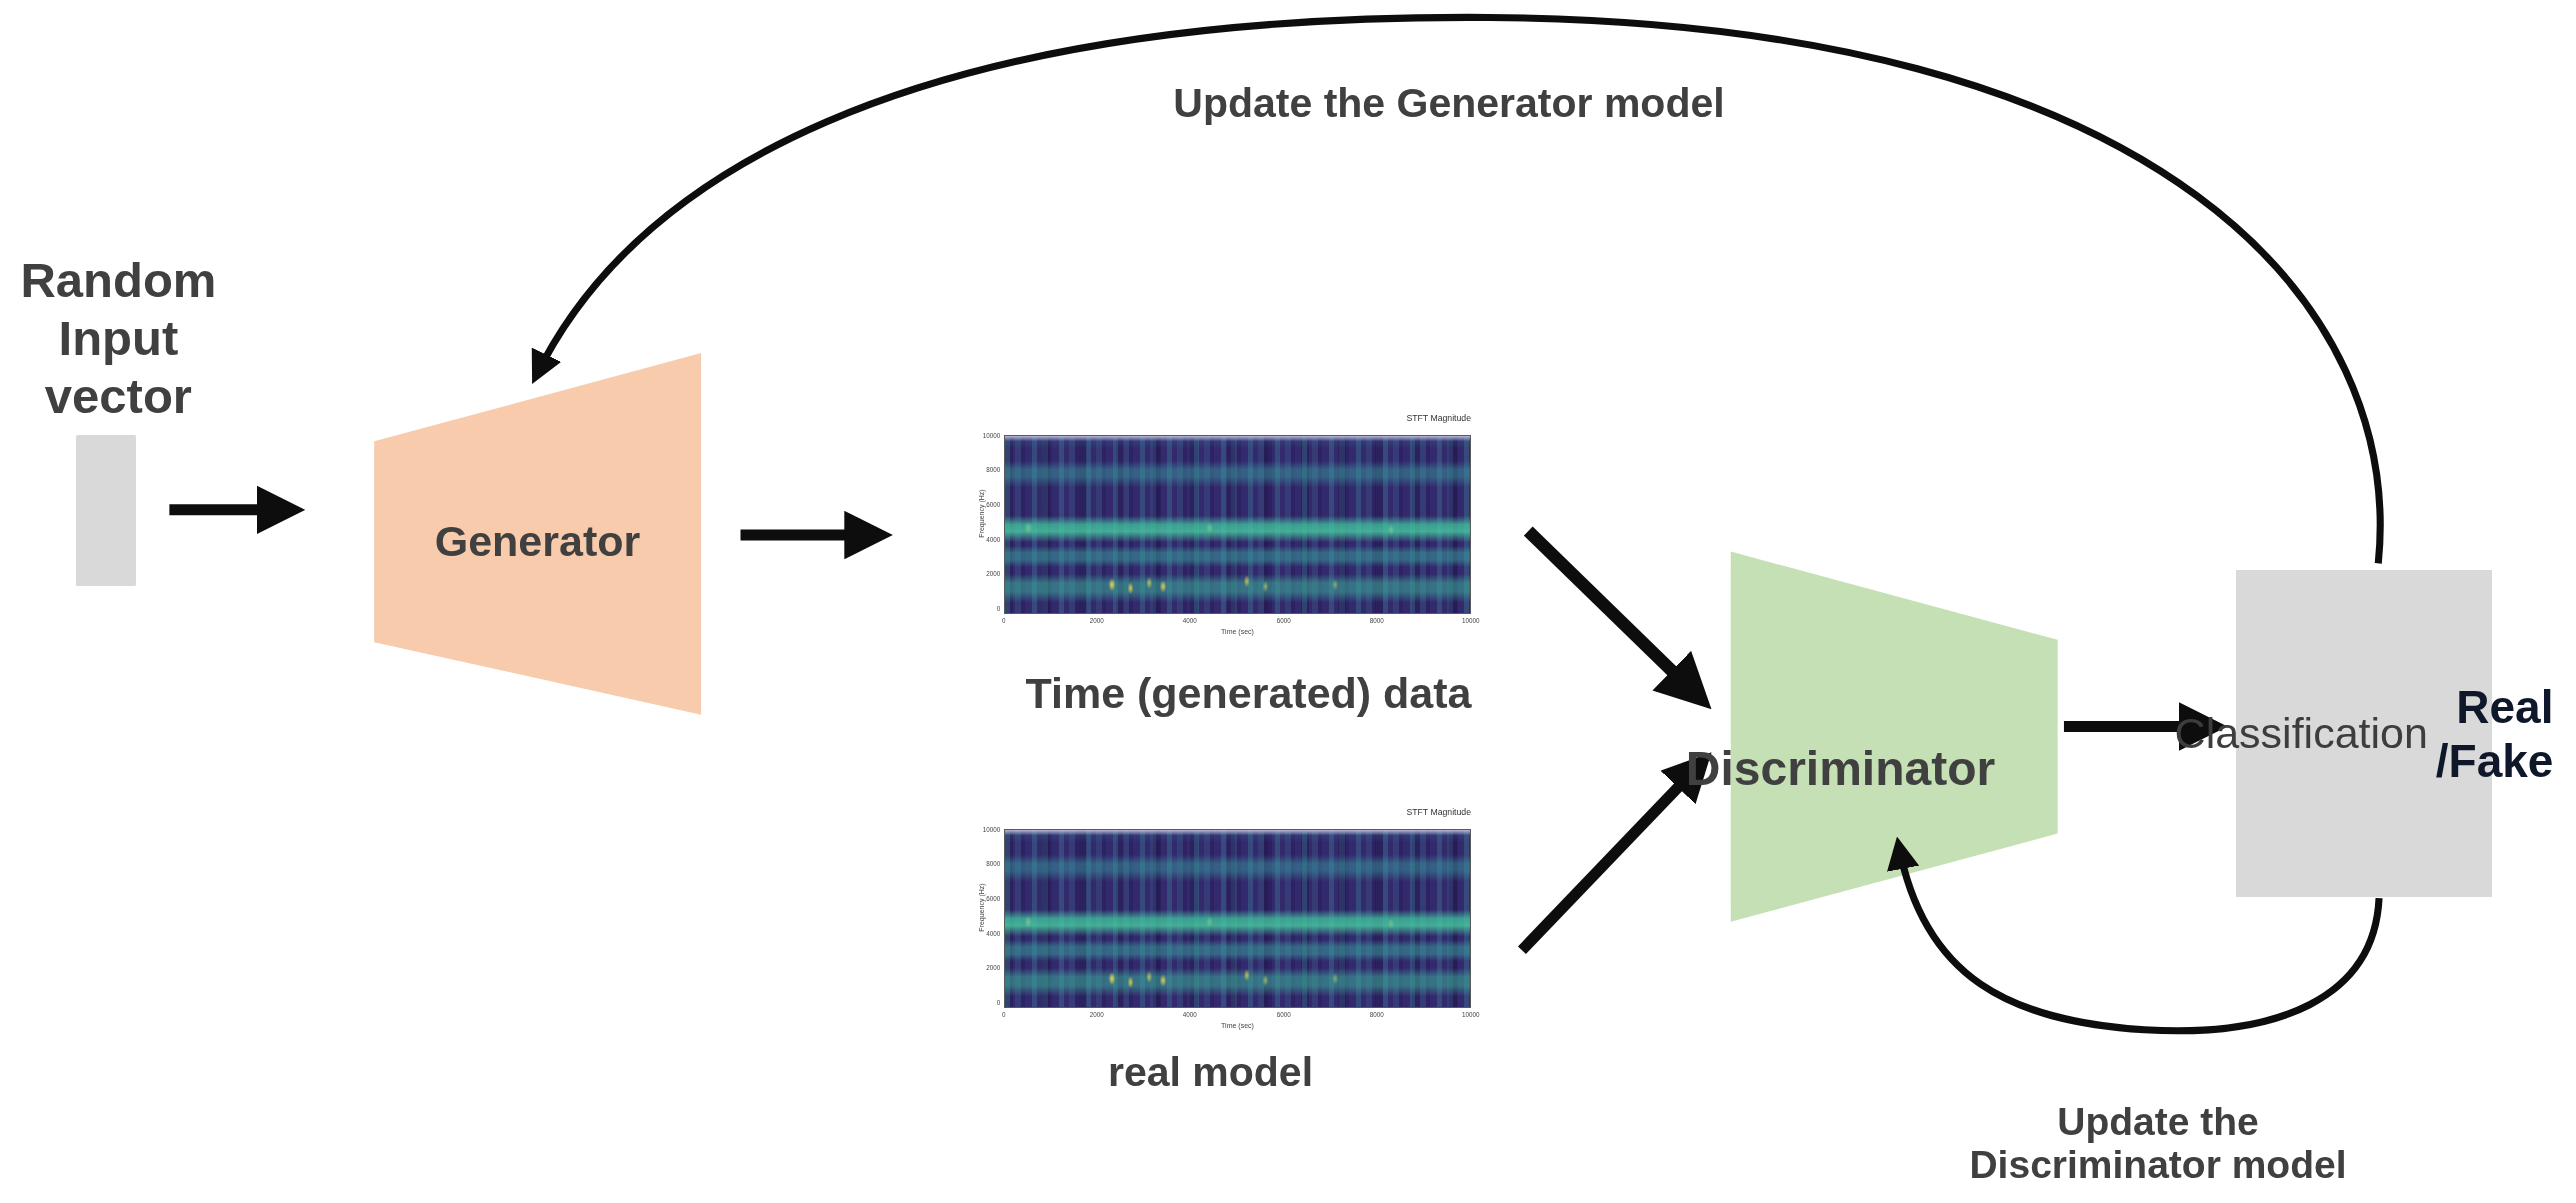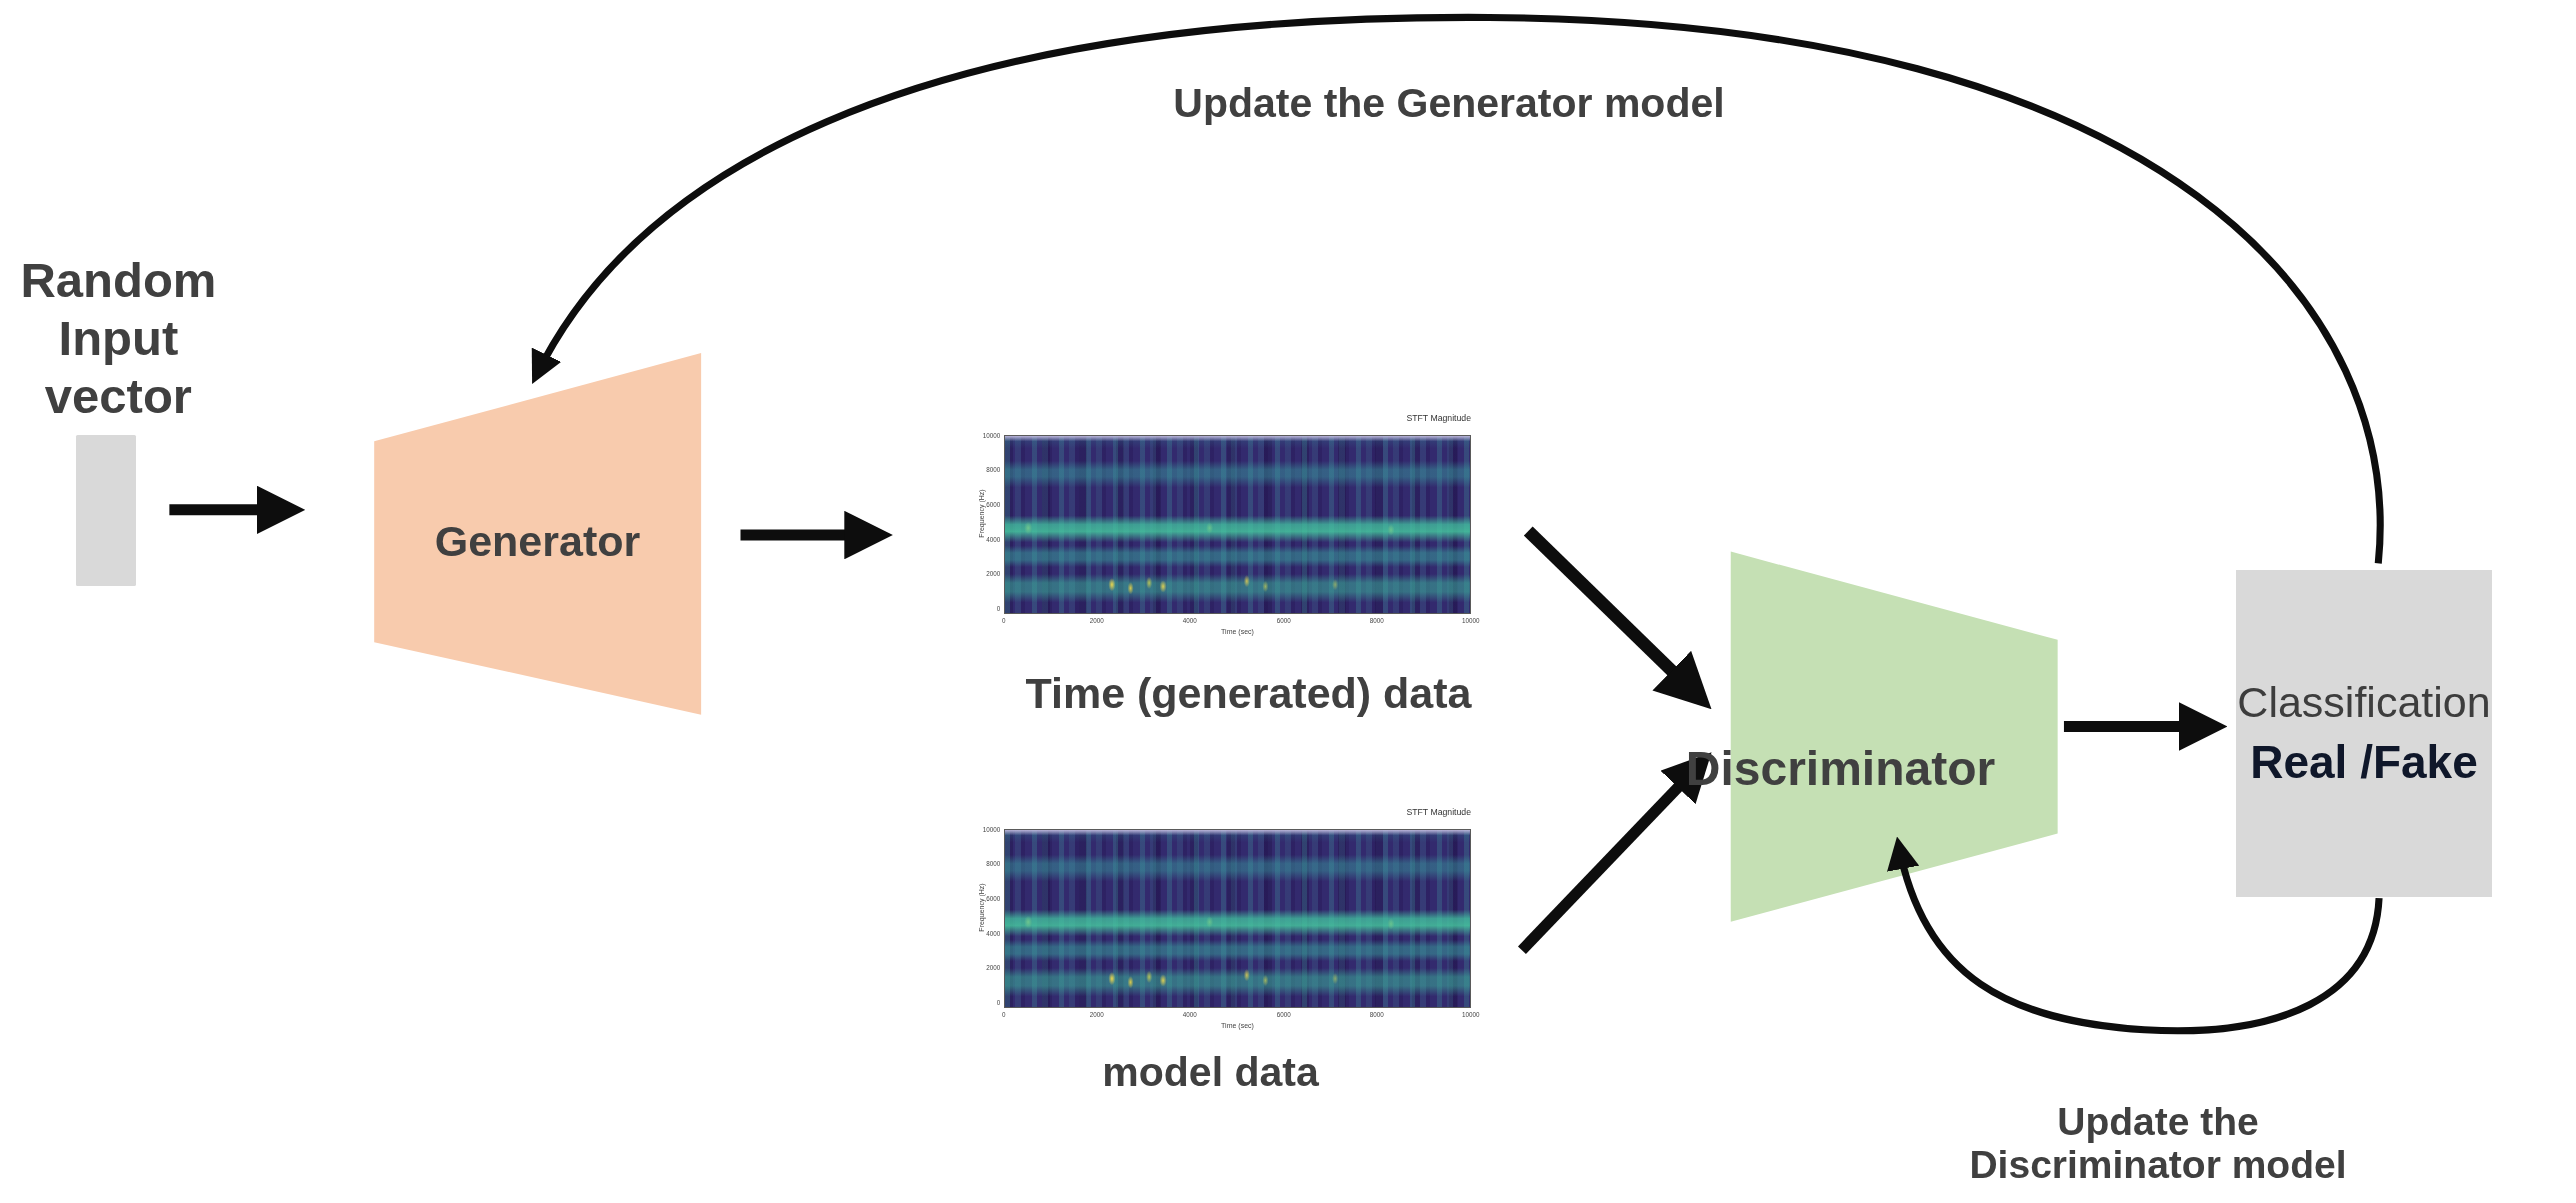--- a/index.html
+++ b/index.html
@@ -20,21 +20,21 @@
   .generator-label{left:380px;top:517px;width:315px;font-size:43px;}
   .discriminator-label{left:1679px;top:709px;width:323px;font-size:48px;margin-top:32px;}
   .update-gen-label{left:1134px;top:80px;width:630px;font-size:41px;}
   .update-disc-label{left:1906px;top:1100px;width:504px;font-size:39px;line-height:43px;}
   .fake-label{left:1012px;top:669px;width:473px;font-size:43px;}
   .real-label{left:974px;top:1049px;width:473px;font-size:41px;}
 
   
   .class-box{
     position:absolute;left:2236px;top:570px;width:256px;height:327px;background:#D9D9D9;
-    display:flex;flex-direction:column;align-items:center;justify-content:center;gap:7.9px;
+    display:flex;flex-direction:row;align-items:center;justify-content:center;gap:7.9px;
   }
   .class-line1{font-size:43px;font-weight:400;color:#3d3d3d;}
   .class-line2{font-size:46px;font-weight:bold;color:#0f172a;text-align:right;}
 
   
   .spec-fig{position:absolute;width:520px;height:236px;background:#fff;}
   .spec-fig.fake{left:969px;top:408px;}
   .spec-fig.real{left:969px;top:802px;}
   .spec-title{position:absolute;top:4.7px;left:35px;width:467px;text-align:right;font-size:8.7px;color:#333;}
   .spec-plot{
@@ -147,21 +147,21 @@
     <span class="ytick" style="top:162px">2000</span>
     <span class="ytick" style="top:197px">0</span>
     <span class="xtick" style="left:35px">0</span>
     <span class="xtick" style="left:128px">2000</span>
     <span class="xtick" style="left:221px">4000</span>
     <span class="xtick" style="left:315px">6000</span>
     <span class="xtick" style="left:408px">8000</span>
     <span class="xtick" style="left:502px">10000</span>
     <div class="spec-xlabel">Time (sec)</div>
   </div>
-  <div class="lbl real-label">model data</div>
+  <div class="lbl real-label">real model</div>
 
   <div class="lbl discriminator-label">Discriminator</div>
 
   <div class="class-box">
     <div class="class-line1">Classification</div>
     <div class="class-line2">Real /Fake</div>
   </div>
 
   <div class="lbl pre update-disc-label">Update the
 Discriminator model</div>

